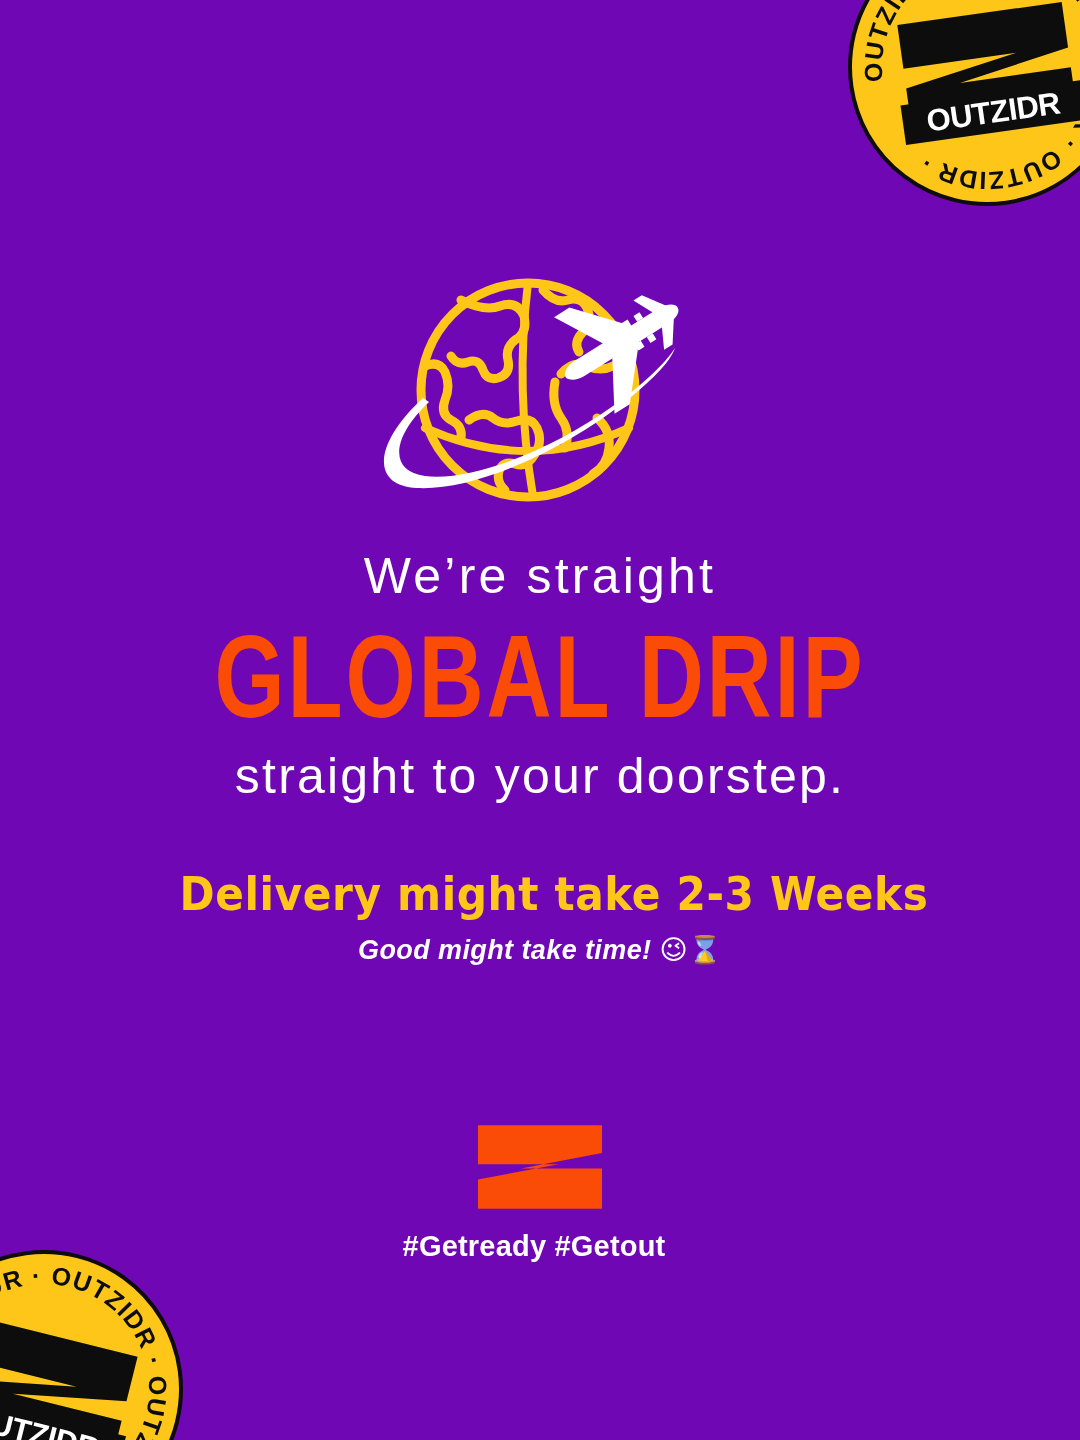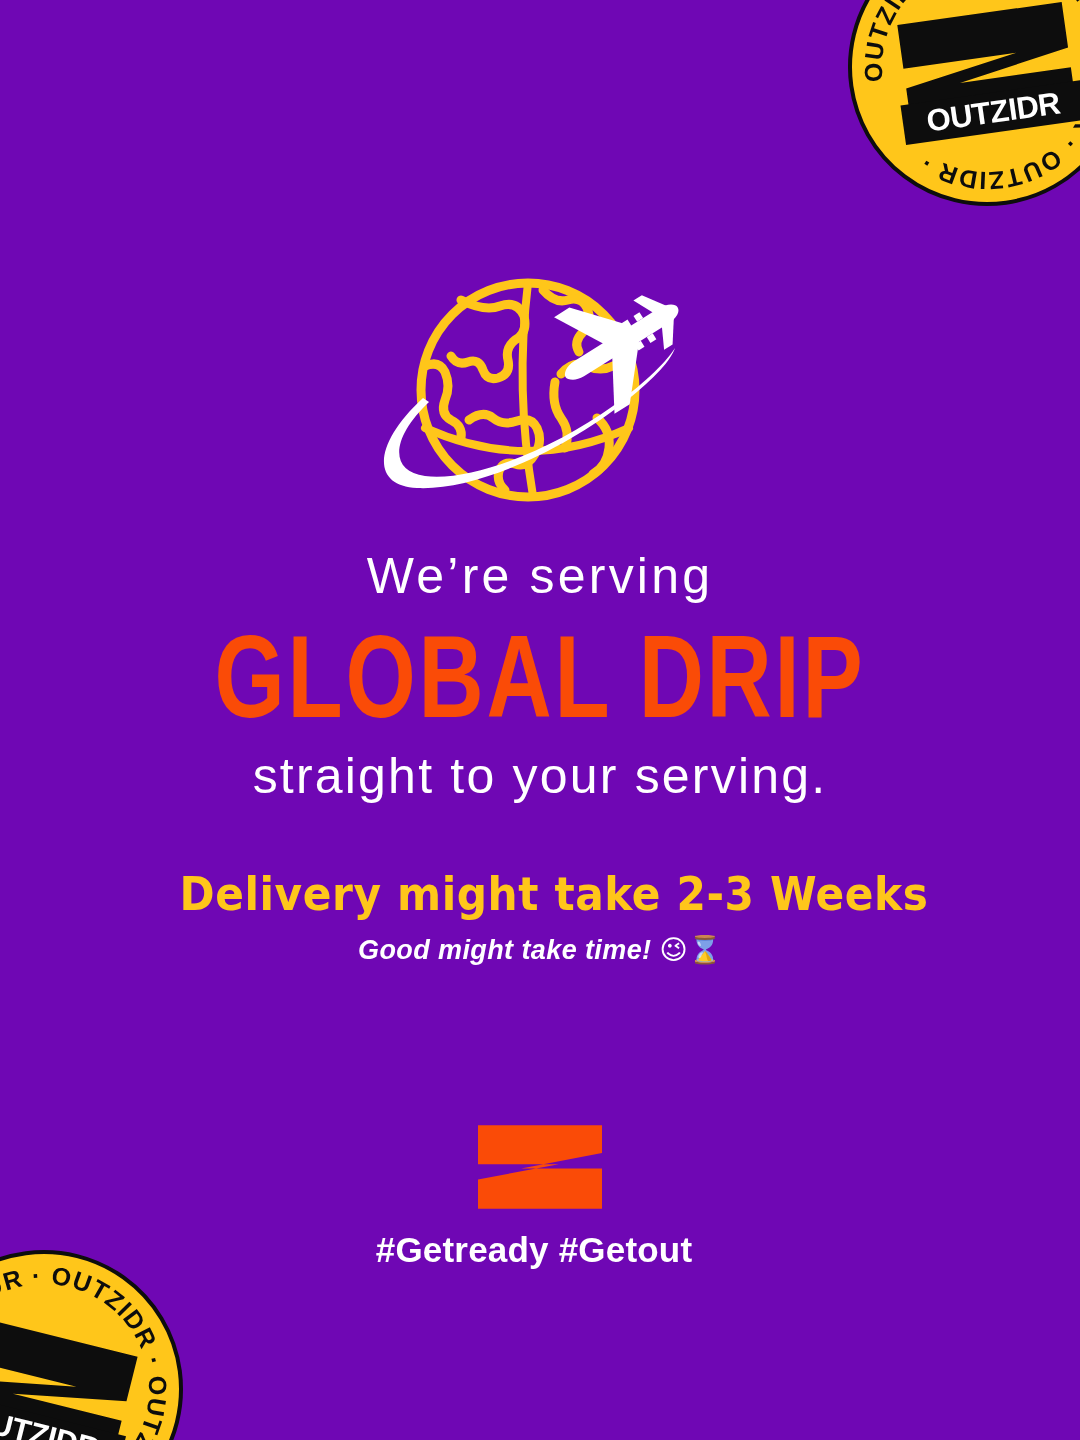--- a/index.html
+++ b/index.html
@@ -167,21 +167,21 @@
     text-align: center;
   }
   .footer-logo {
     width: 124px;
     height: 94px;
     display: block;
     margin: 0 auto;
   }
   .footer-tag {
     color: #ffffff;
-    font-size: 35px;
+    font-size: 29px;
     font-weight: 700;
     letter-spacing: 0.2px;
     margin: 16px 12px 0 0;
   }
 </style>
 </head>
 <body>
 
 <div id="poster">
 
@@ -240,23 +240,23 @@
         <path d="M 92 4 L 78 32 L 88 32 L 106 6 Z" fill="#ffffff"></path>
         <rect x="56" y="-13" width="7" height="7" fill="#ffffff"></rect>
         <rect x="70" y="-13" width="7" height="7" fill="#ffffff"></rect>
         <rect x="56" y="12" width="7" height="7" fill="#ffffff"></rect>
         <rect x="70" y="12" width="7" height="7" fill="#ffffff"></rect>
       </g>
     </svg>
   </div>
 
   <div class="copy">
-    <p class="line-serving">We’re serving</p>
+    <p class="line-serving">We’re straight</p>
     <p class="line-headline">GLOBAL DRIP</p>
-    <p class="line-doorstep">straight to your serving.</p>
+    <p class="line-doorstep">straight to your doorstep.</p>
     <p class="line-delivery">Delivery might take 2-3 Weeks</p>
     <p class="line-good">
       <span>Good might take time!</span>
       <span class="emo">😉⌛</span>
     </p>
   </div>
 
   <div class="footer">
     <svg class="footer-logo" viewBox="0 0 178 120">
       <polygon points="0,0 178,0 178,40 62,62 178,62 178,120 0,120 0,78 116,56 0,56" fill="#FA4B07"></polygon>

